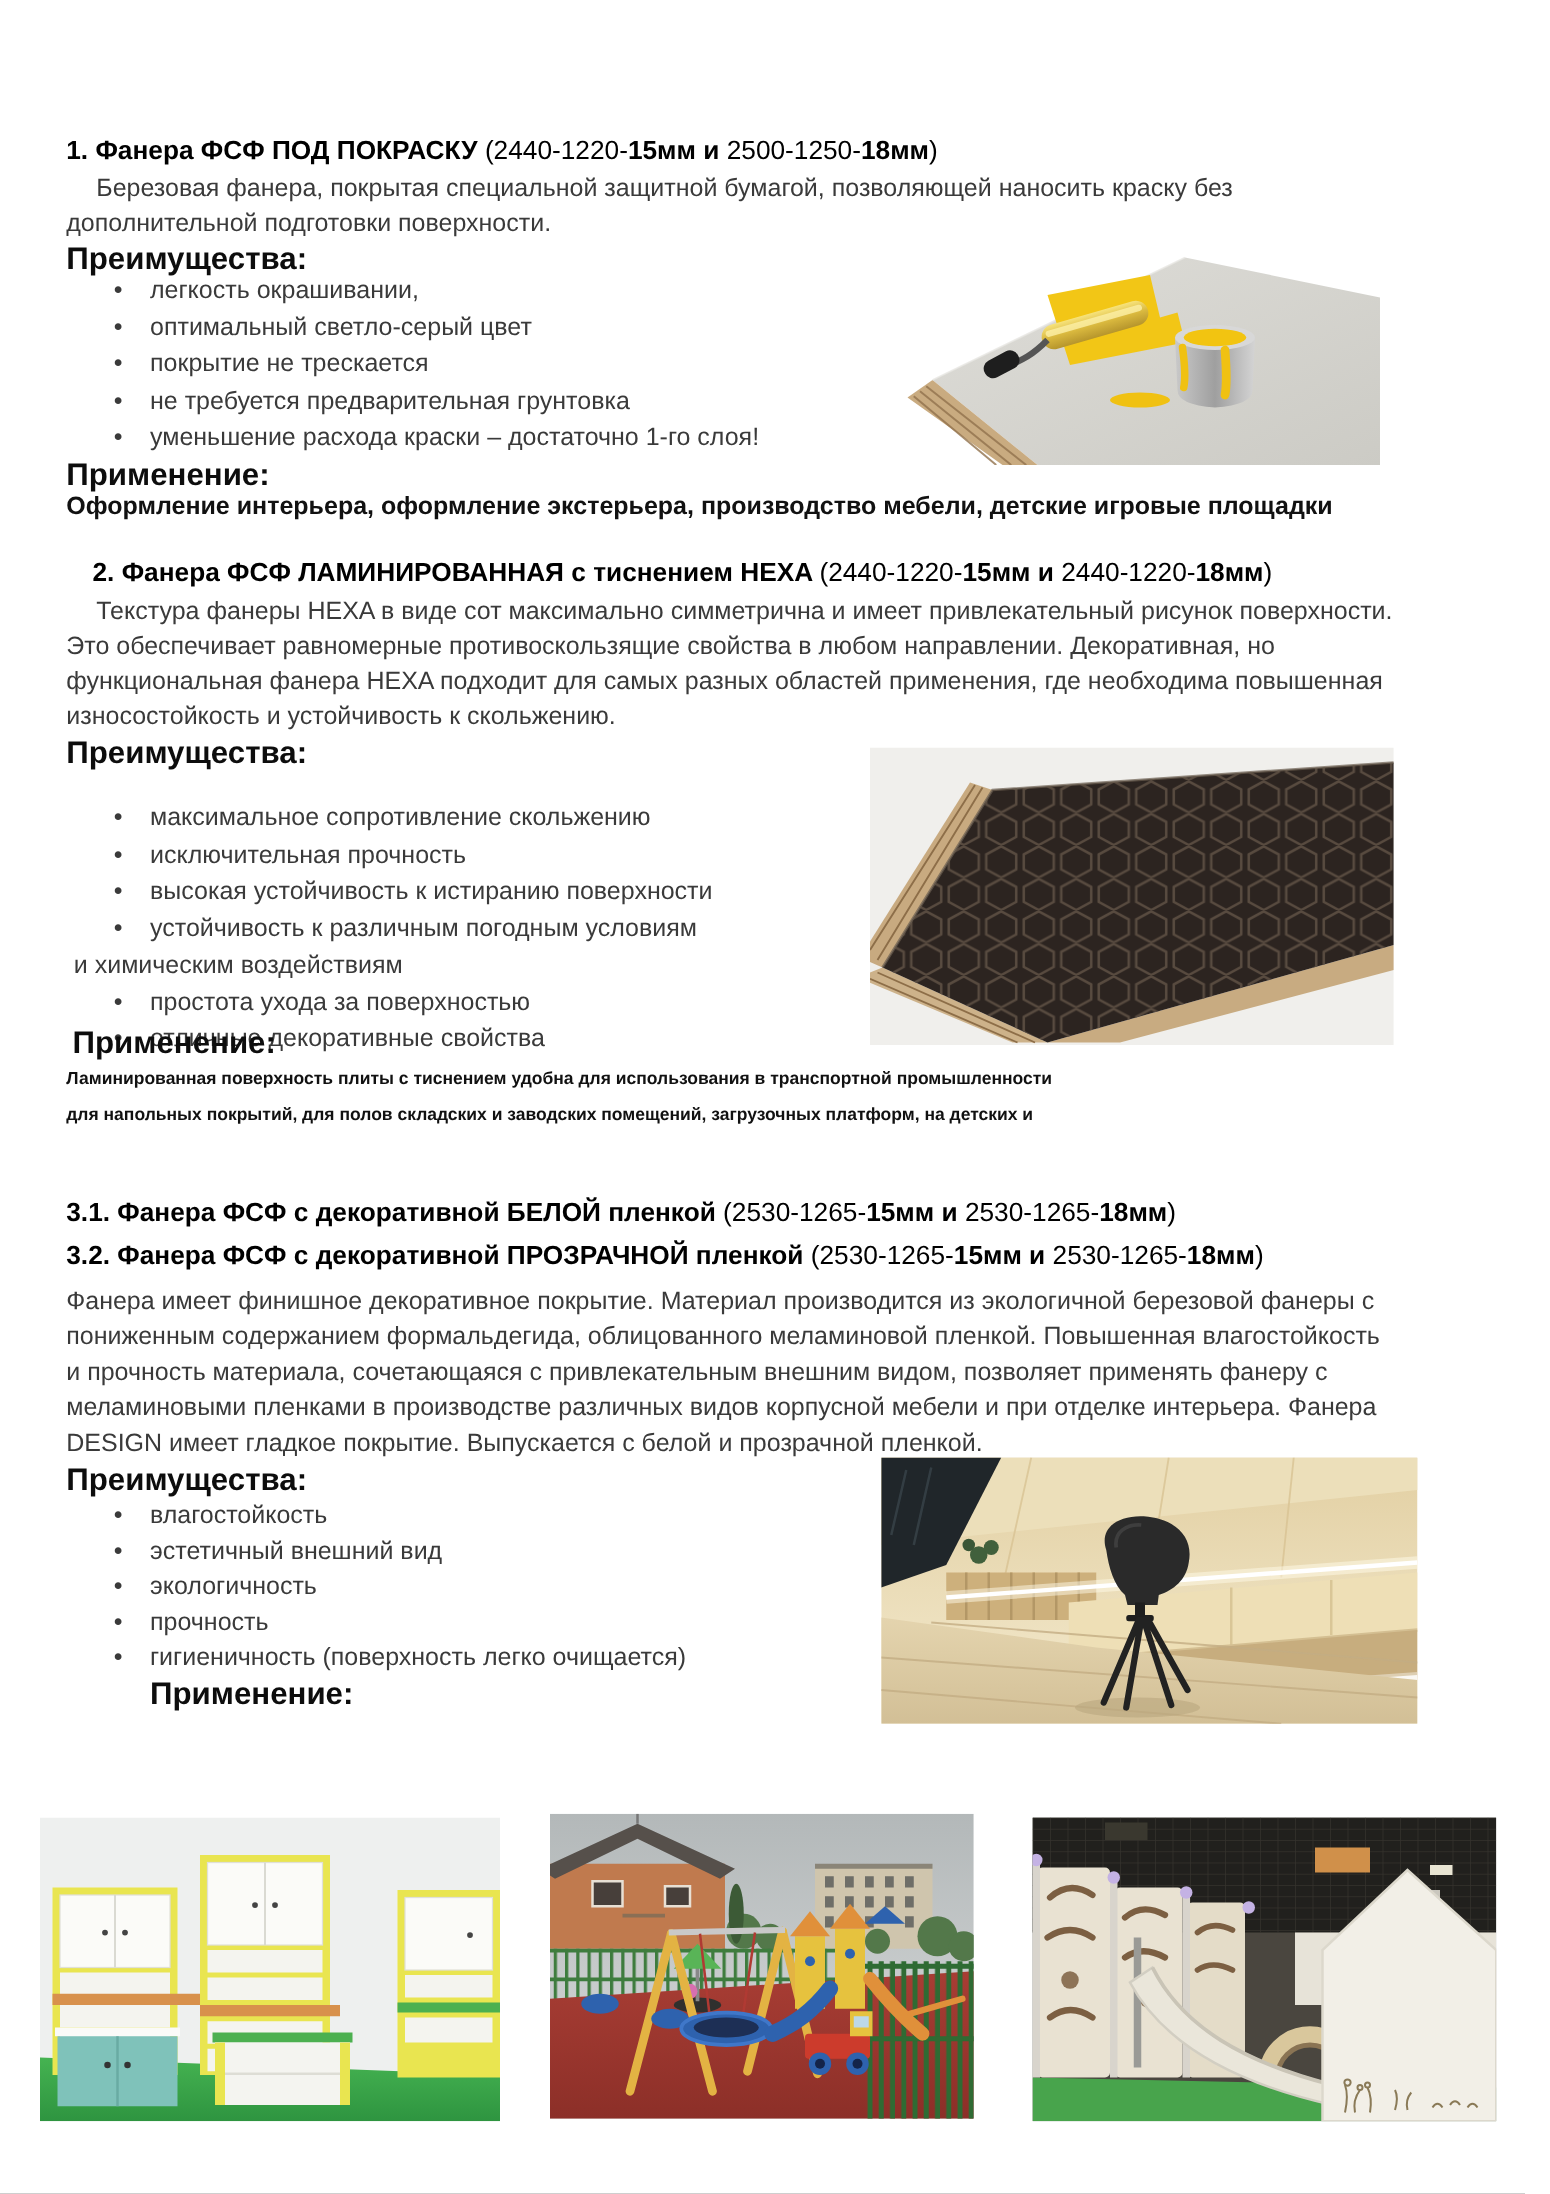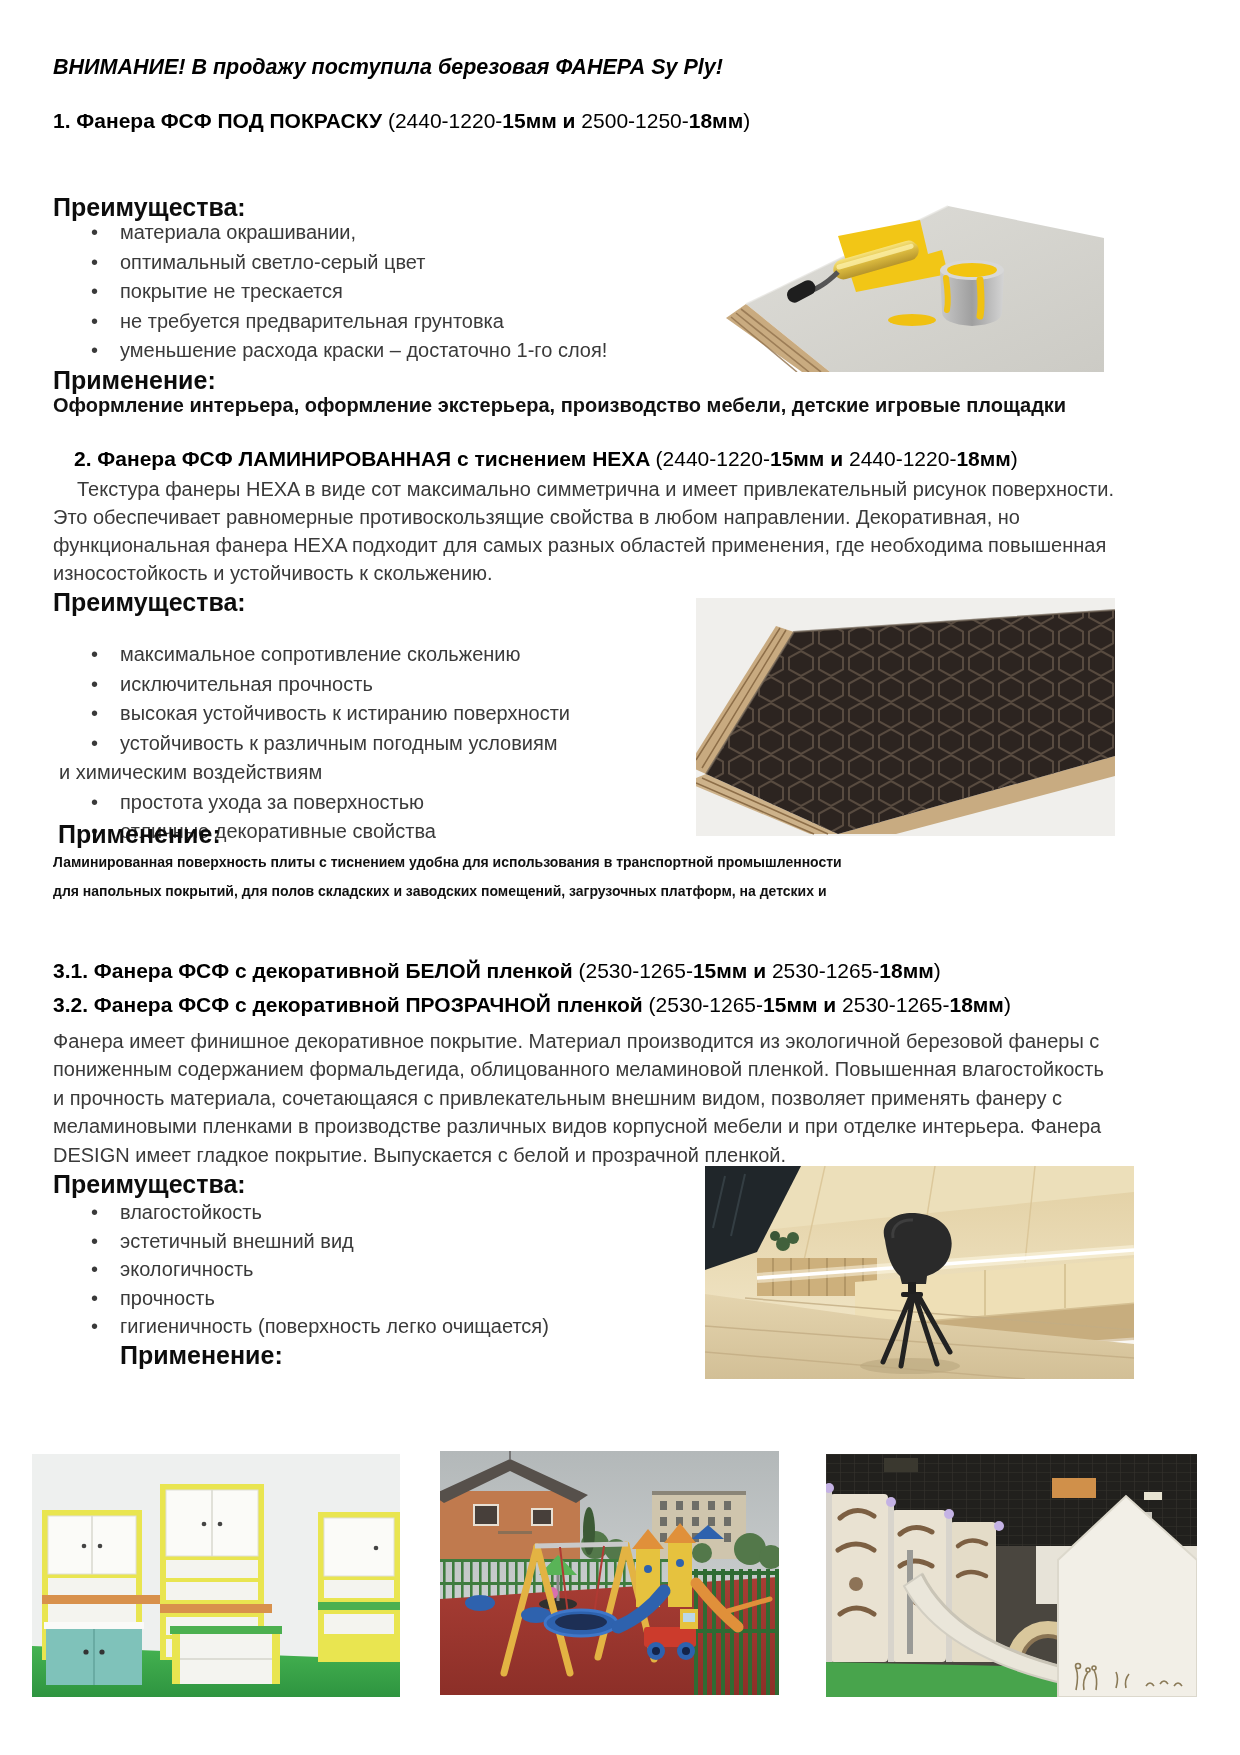--- a/index.html
+++ b/index.html
@@ -24,28 +24,31 @@
   .bpl{font-size:14px;font-weight:bold;line-height:28.8px;white-space:nowrap;color:#111;}
   .indent{text-indent:24px;}
   .photo{position:absolute;display:block;}
   svg{display:block;}
 </style>
 </head>
 <body>
 
 <div class="page">
 
-  <div class="abs title" style="top:55px;">ВНИМАНИЕ! В продажу поступила березовая ФАНЕРА Sy Ply!</div>
 
   <div class="abs h" style="top:109px;">
     <span class="hb">1. Фанера ФСФ ПОД ПОКРАСКУ </span><span class="hn">(2440-1220-</span><span class="hb">15мм и </span><span class="hn">2500-1250-</span><span class="hb">18мм</span><span class="hn">)</span>
   </div>
+  <div class="abs" style="top:137px;">
+    <div class="pl indent">Березовая фанера, покрытая специальной защитной бумагой, позволяющей наносить краску без</div>
+    <div class="pl">дополнительной подготовки поверхности.</div>
+  </div>
   <div class="abs label" style="top:193px;">Преимущества:</div>
   <div class="abs" style="top:218px;">
-    <div class="bullet">материала окрашивании,</div>
+    <div class="bullet">легкость окрашивании,</div>
     <div class="bullet">оптимальный светло-серый цвет</div>
     <div class="bullet">покрытие не трескается</div>
     <div class="bullet">не требуется предварительная грунтовка</div>
     <div class="bullet">уменьшение расхода краски – достаточно 1-го слоя!</div>
   </div>
   <div class="abs label" style="top:366px;">Применение:</div>
   <div class="abs boldline" style="top:394px;">Оформление интерьера, оформление экстерьера, производство мебели, детские игровые площадки</div>
 
   <svg class="photo" style="left:680px;top:176px;" width="424" height="196" viewBox="0 0 424 196" role="img">
     <defs>

